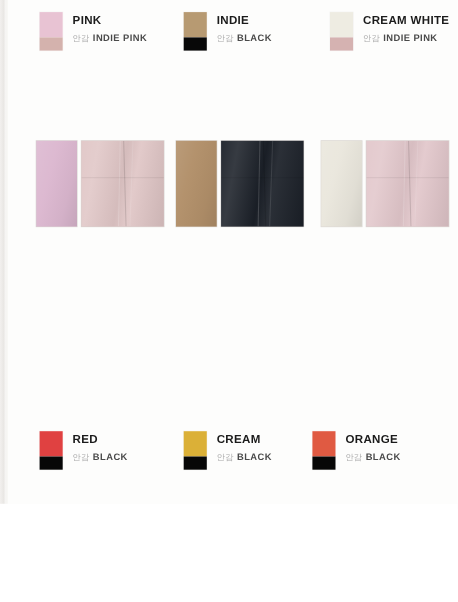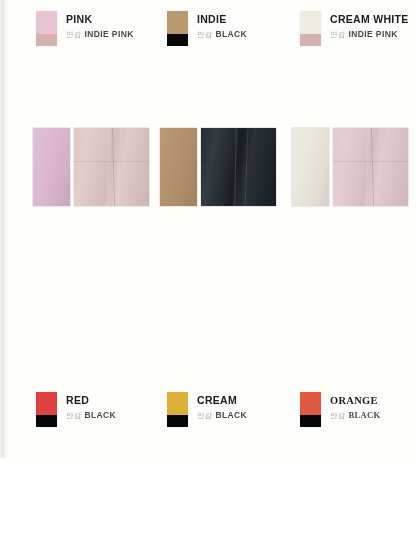--- a/index.html
+++ b/index.html
@@ -229,21 +229,21 @@
         <div class="legend-item" style="left: 167px;">
           <div class="chip">
             <div class="chip-main" style="background: rgb(219, 176, 55);"></div>
             <div class="chip-sub" style="background: rgb(7, 7, 7);"></div>
           </div>
           <div class="legend-text">
             <div class="legend-name">CREAM</div>
             <div class="legend-sub"><span class="kor">안감</span><span class="lining">BLACK</span></div>
           </div>
         </div>
-        <div class="legend-item" style="left: 300px; font-family: Liberation Serif, serif;">
+        <div class="legend-item" style="left: 284px;">
           <div class="chip">
             <div class="chip-main" style="background: rgb(224, 90, 66);"></div>
             <div class="chip-sub" style="background: rgb(7, 7, 7);"></div>
           </div>
           <div class="legend-text">
             <div class="legend-name">ORANGE</div>
             <div class="legend-sub"><span class="kor">안감</span><span class="lining">BLACK</span></div>
           </div>
         </div>
       </div>

